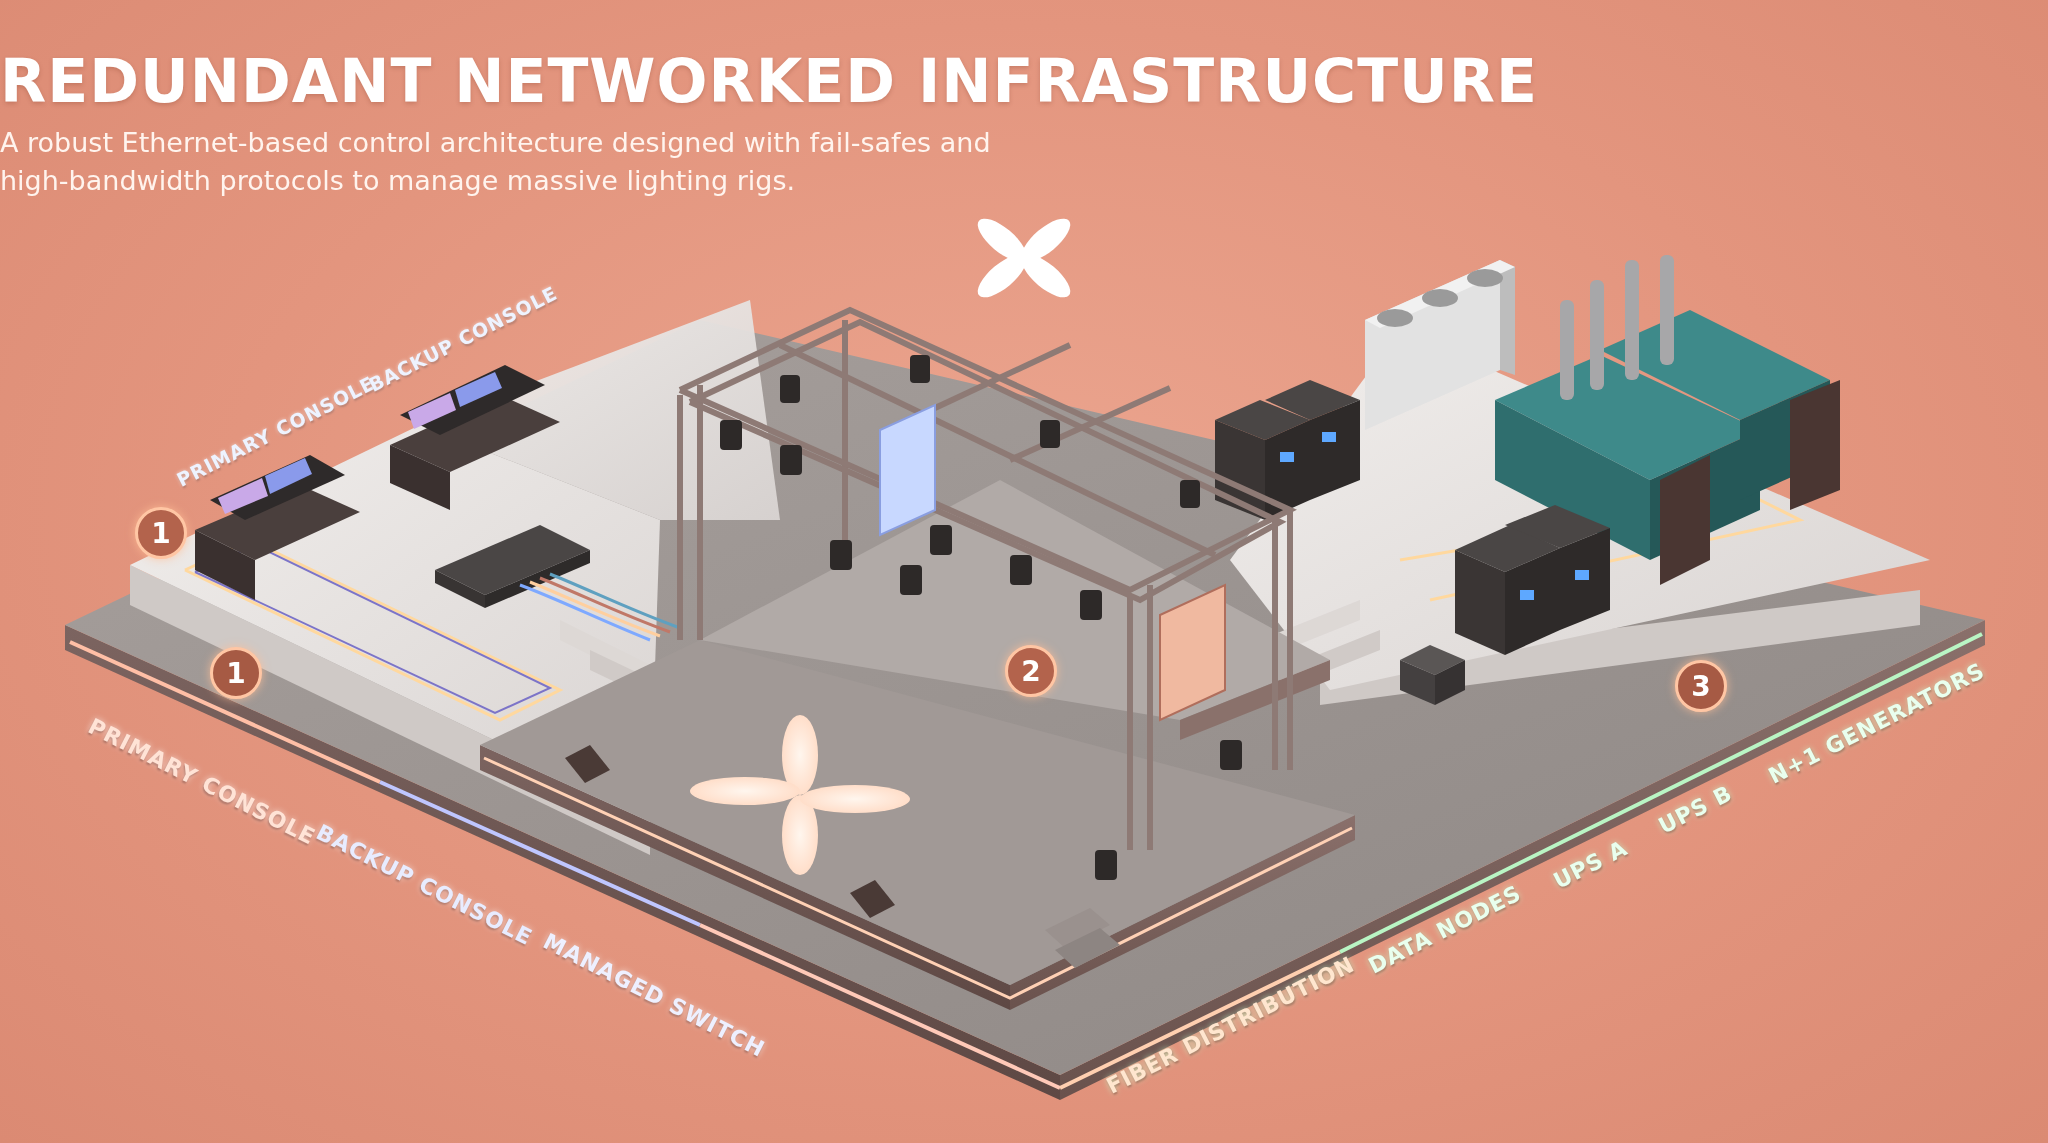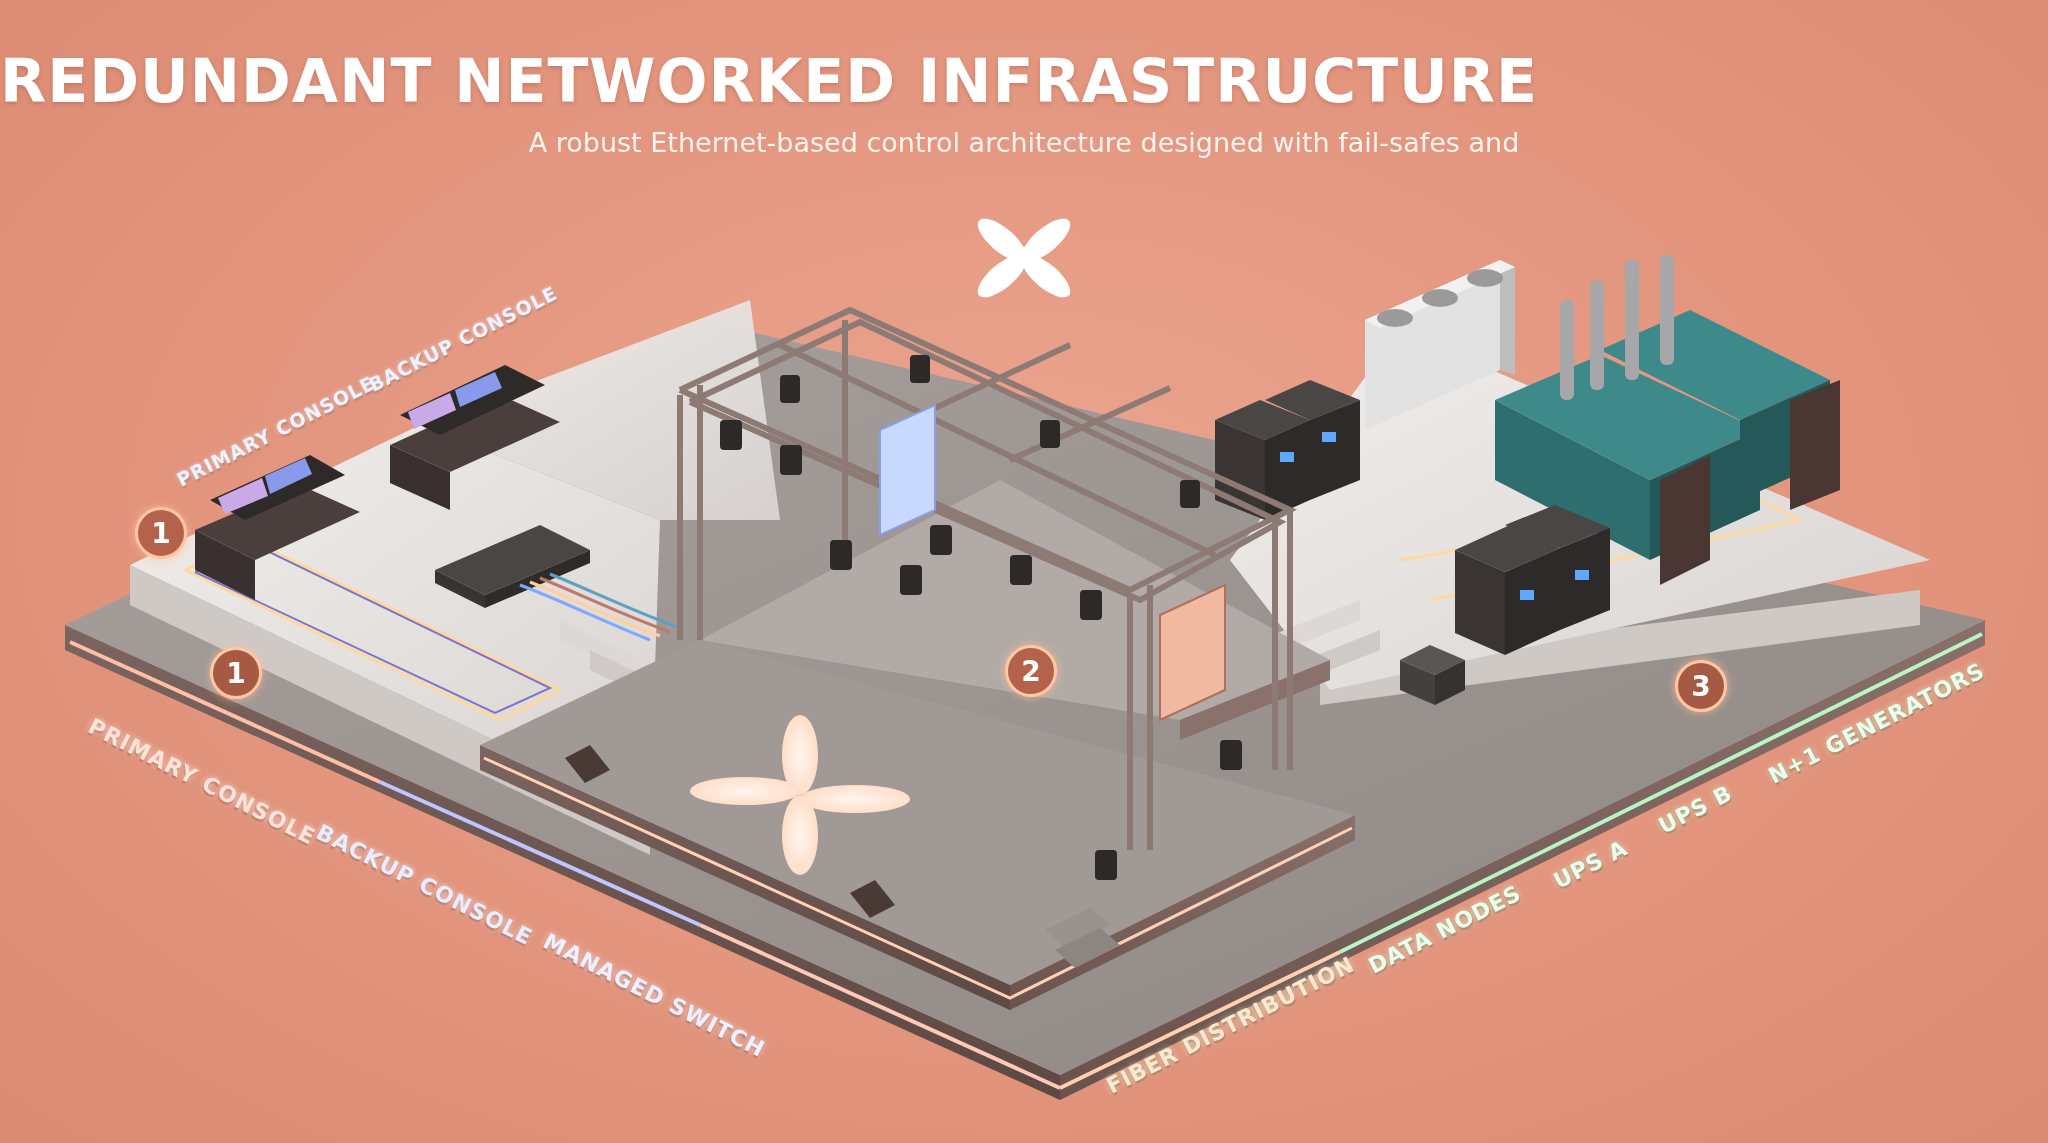--- a/index.html
+++ b/index.html
@@ -1,19 +1,19 @@
 <!DOCTYPE html>
 <html><head>
 <meta charset="utf-8">
 <style>
   html,body{margin:0;padding:0;}
   body{width:2048px;height:1143px;overflow:hidden;background:#E3957E;font-family:"DejaVu Sans","Liberation Sans",sans-serif;position:relative;}
   .bg{position:absolute;inset:0;background:radial-gradient(ellipse at 50% 45%, #EBA58F 0%, #E3957E 55%, #DB8A73 100%);}
   .title{position:absolute;left:0;right:0;top:46px;text-align:left;color:#FFFFFF;font-weight:bold;font-size:60px;letter-spacing:1px;text-shadow:0 2px 4px rgba(120,50,30,0.25);font-family:"DejaVu Sans",sans-serif;}
-  .subtitle{position:absolute;left:0;right:0;top:124px;text-align:center;color:#FFF4EE;font-size:27px;line-height:38px;font-family:"DejaVu Sans",sans-serif;}
+  .subtitle{position:absolute;left:0;right:0;top:124px;text-align:left;color:#FFF4EE;font-size:27px;line-height:38px;font-family:"DejaVu Sans",sans-serif;}
   .subtitle div{white-space:nowrap;}
   svg.scene{position:absolute;left:0;top:0;}
   .lbl{position:absolute;font-weight:bold;font-family:"DejaVu Sans",sans-serif;letter-spacing:1px;white-space:nowrap;transform-origin:left center;}
   .lbl-left{color:#FFE9E0;text-shadow:0 0 6px rgba(255,255,255,0.6),0 2px 2px rgba(90,40,30,0.45);font-size:22px;transform:rotate(27deg);}
   .lbl-left.c1{color:#FFE3D6;}
   .lbl-left.c2{color:#E8ECFF;}
   .lbl-left.c3{color:#EEF0FF;}
   .lbl-right{color:#E9FFEE;text-shadow:0 0 6px rgba(200,255,210,0.7),0 2px 2px rgba(90,40,30,0.45);font-size:22px;transform:rotate(-27deg);}
   .lbl-right.f{color:#FFE6CF;}
   .lbl-top{color:#EEF3FF;text-shadow:0 0 4px rgba(255,255,255,0.6),0 2px 2px rgba(90,40,30,0.4);font-size:19px;transform:rotate(-27deg);}
@@ -21,20 +21,21 @@
   .badge.side{background:#A65A44;}
 </style>
 </head>
 <body>
 
 <div class="bg"></div>
 
 <div class="title">REDUNDANT NETWORKED INFRASTRUCTURE</div>
 <div class="subtitle">
   <div>A robust Ethernet-based control architecture designed with fail-safes and</div>
+  <div>high-bandwidth protocols to manage massive lighting rigs.</div>
 </div>
 
 <svg class="scene" width="2048" height="1143" viewBox="0 0 2048 1143">
   <defs>
     <linearGradient id="concTop" x1="0" y1="0" x2="1" y2="1">
       <stop offset="0" stop-color="#A7A09D"></stop>
         <stop offset="1" stop-color="#8E8784"></stop>
     </linearGradient>
     <linearGradient id="marbleTop" x1="0" y1="0" x2="1" y2="1">
       <stop offset="0" stop-color="#F1EEEC"></stop>

